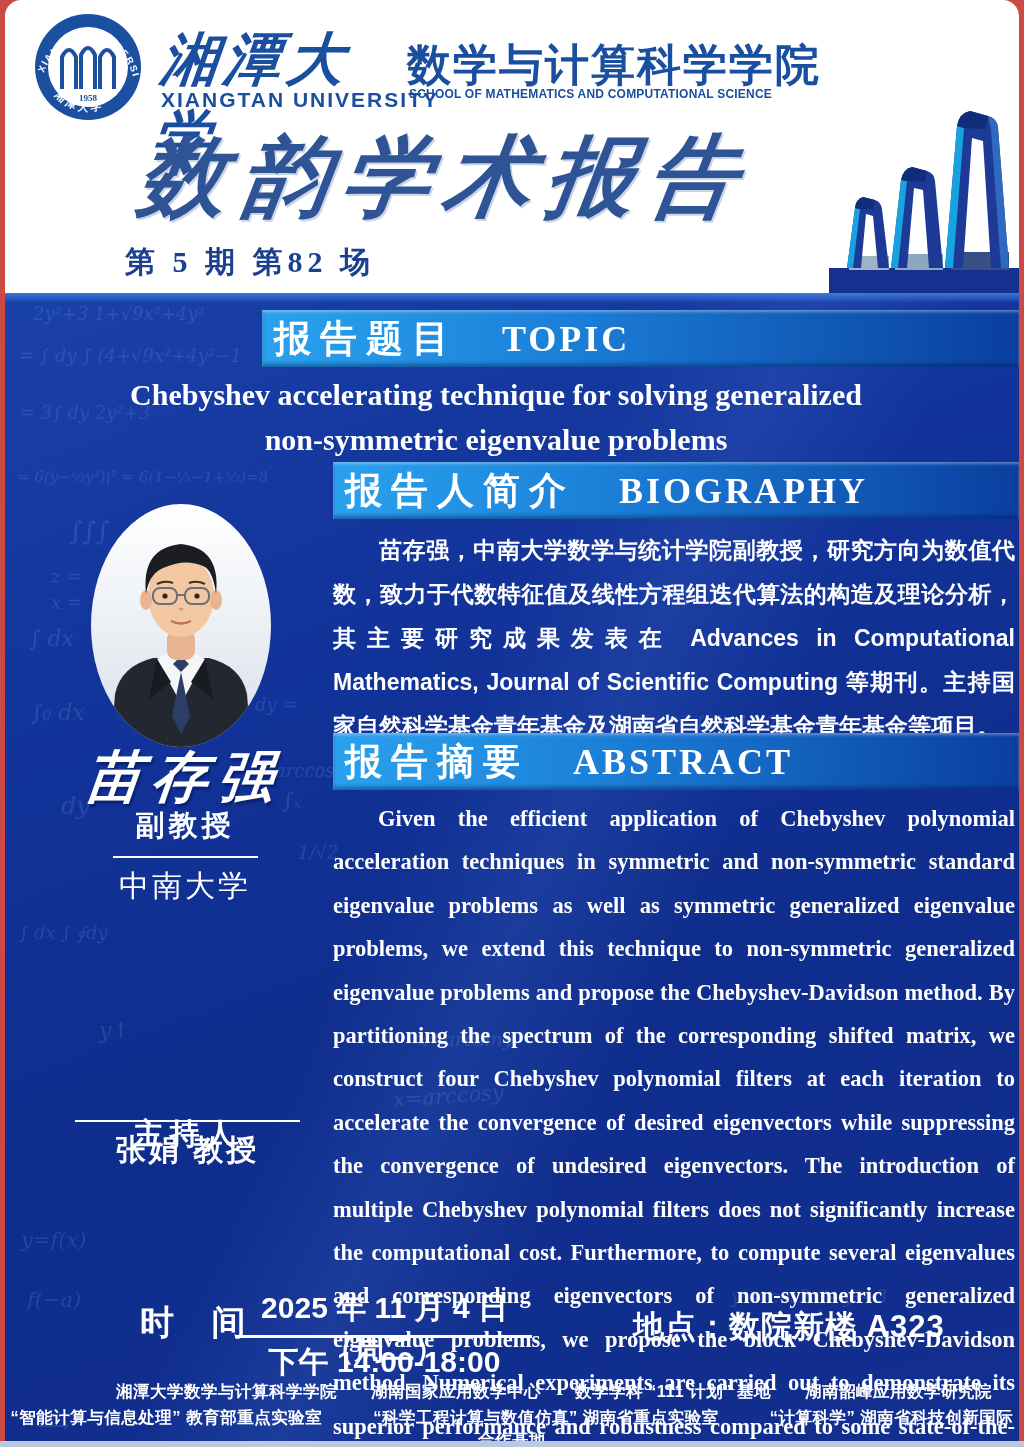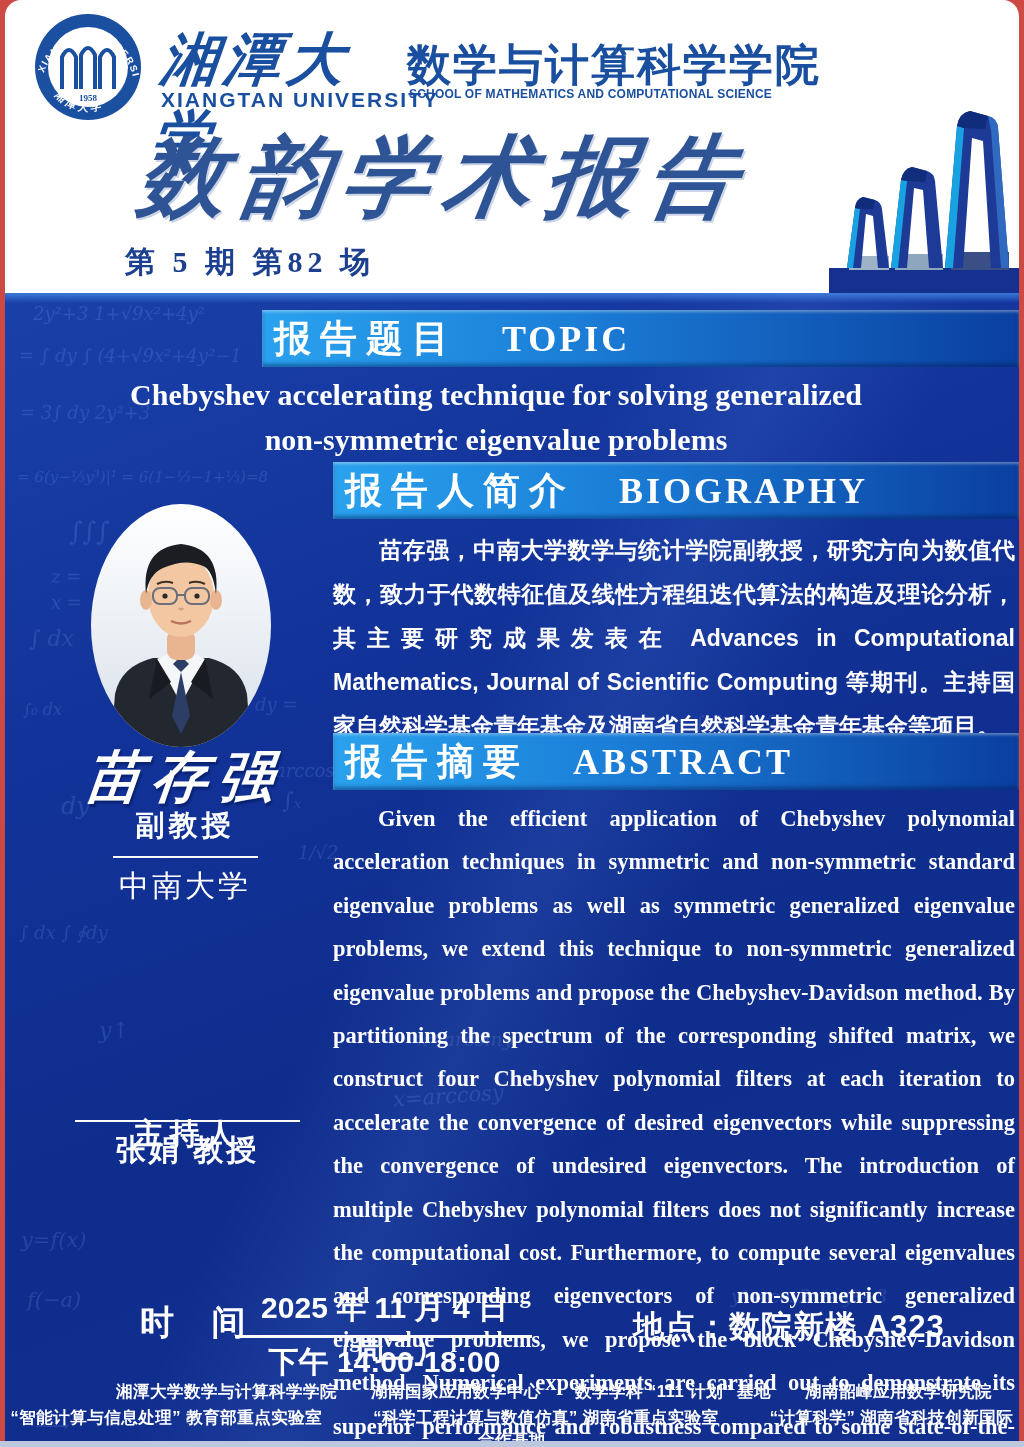--- a/index.html
+++ b/index.html
@@ -145,21 +145,21 @@
   <div id="body-bg"></div>
 
   <span class="doodle" style="left:28px;top:303px;">2y²+3   1+√9x²+4y²</span>
   <span class="doodle" style="left:14px;top:345px;">= ∫ dy ∫ (4+√9x²+4y²−1</span>
   <span class="doodle" style="left:15px;top:402px;">= 3∫ dy   2y²+3</span>
   <span class="doodle" style="left:12px;top:468px;font-size:15px;">= 6(y−⅓y³)|¹ = 6(1−⅓−1+⅓)=8</span>
   <span class="doodle" style="left:64px;top:516px;font-size:26px;">∫∫∫</span>
   <span class="doodle" style="left:46px;top:566px;">z =</span>
   <span class="doodle" style="left:46px;top:592px;">x =</span>
   <span class="doodle" style="left:24px;top:626px;font-size:22px;">∫ dx</span>
-  <span class="doodle" style="left:18px;top:700px;font-size:16px;font-style:italic;">∫₀ dx</span>
+  <span class="doodle" style="left:26px;top:700px;font-size:22px;font-style:italic;">∫₀ dx</span>
   <span class="doodle" style="left:250px;top:694px;font-style:italic;">dy =</span>
   <span class="doodle" style="left:270px;top:760px;">arccos</span>
   <span class="doodle" style="left:277px;top:788px;font-size:22px;">∫ₓ</span>
   <span class="doodle" style="left:56px;top:792px;font-size:24px;">dy</span>
   <span class="doodle" style="left:293px;top:842px;">1/√2</span>
   <span class="doodle" style="left:14px;top:922px;">∫ dx ∫ ∮dy</span>
   <span class="doodle" style="left:94px;top:1018px;font-size:22px;">y↑</span>
   <span class="doodle" style="left:412px;top:1028px;font-size:19px;text-align:right;">x=arcsiny</span>
   <span class="doodle" style="left:388px;top:1084px;font-size:21px;transform:rotate(-4deg);">x=arccosy</span>
   <span class="doodle" style="left:16px;top:1228px;font-size:21px;">y=f(x)</span>

